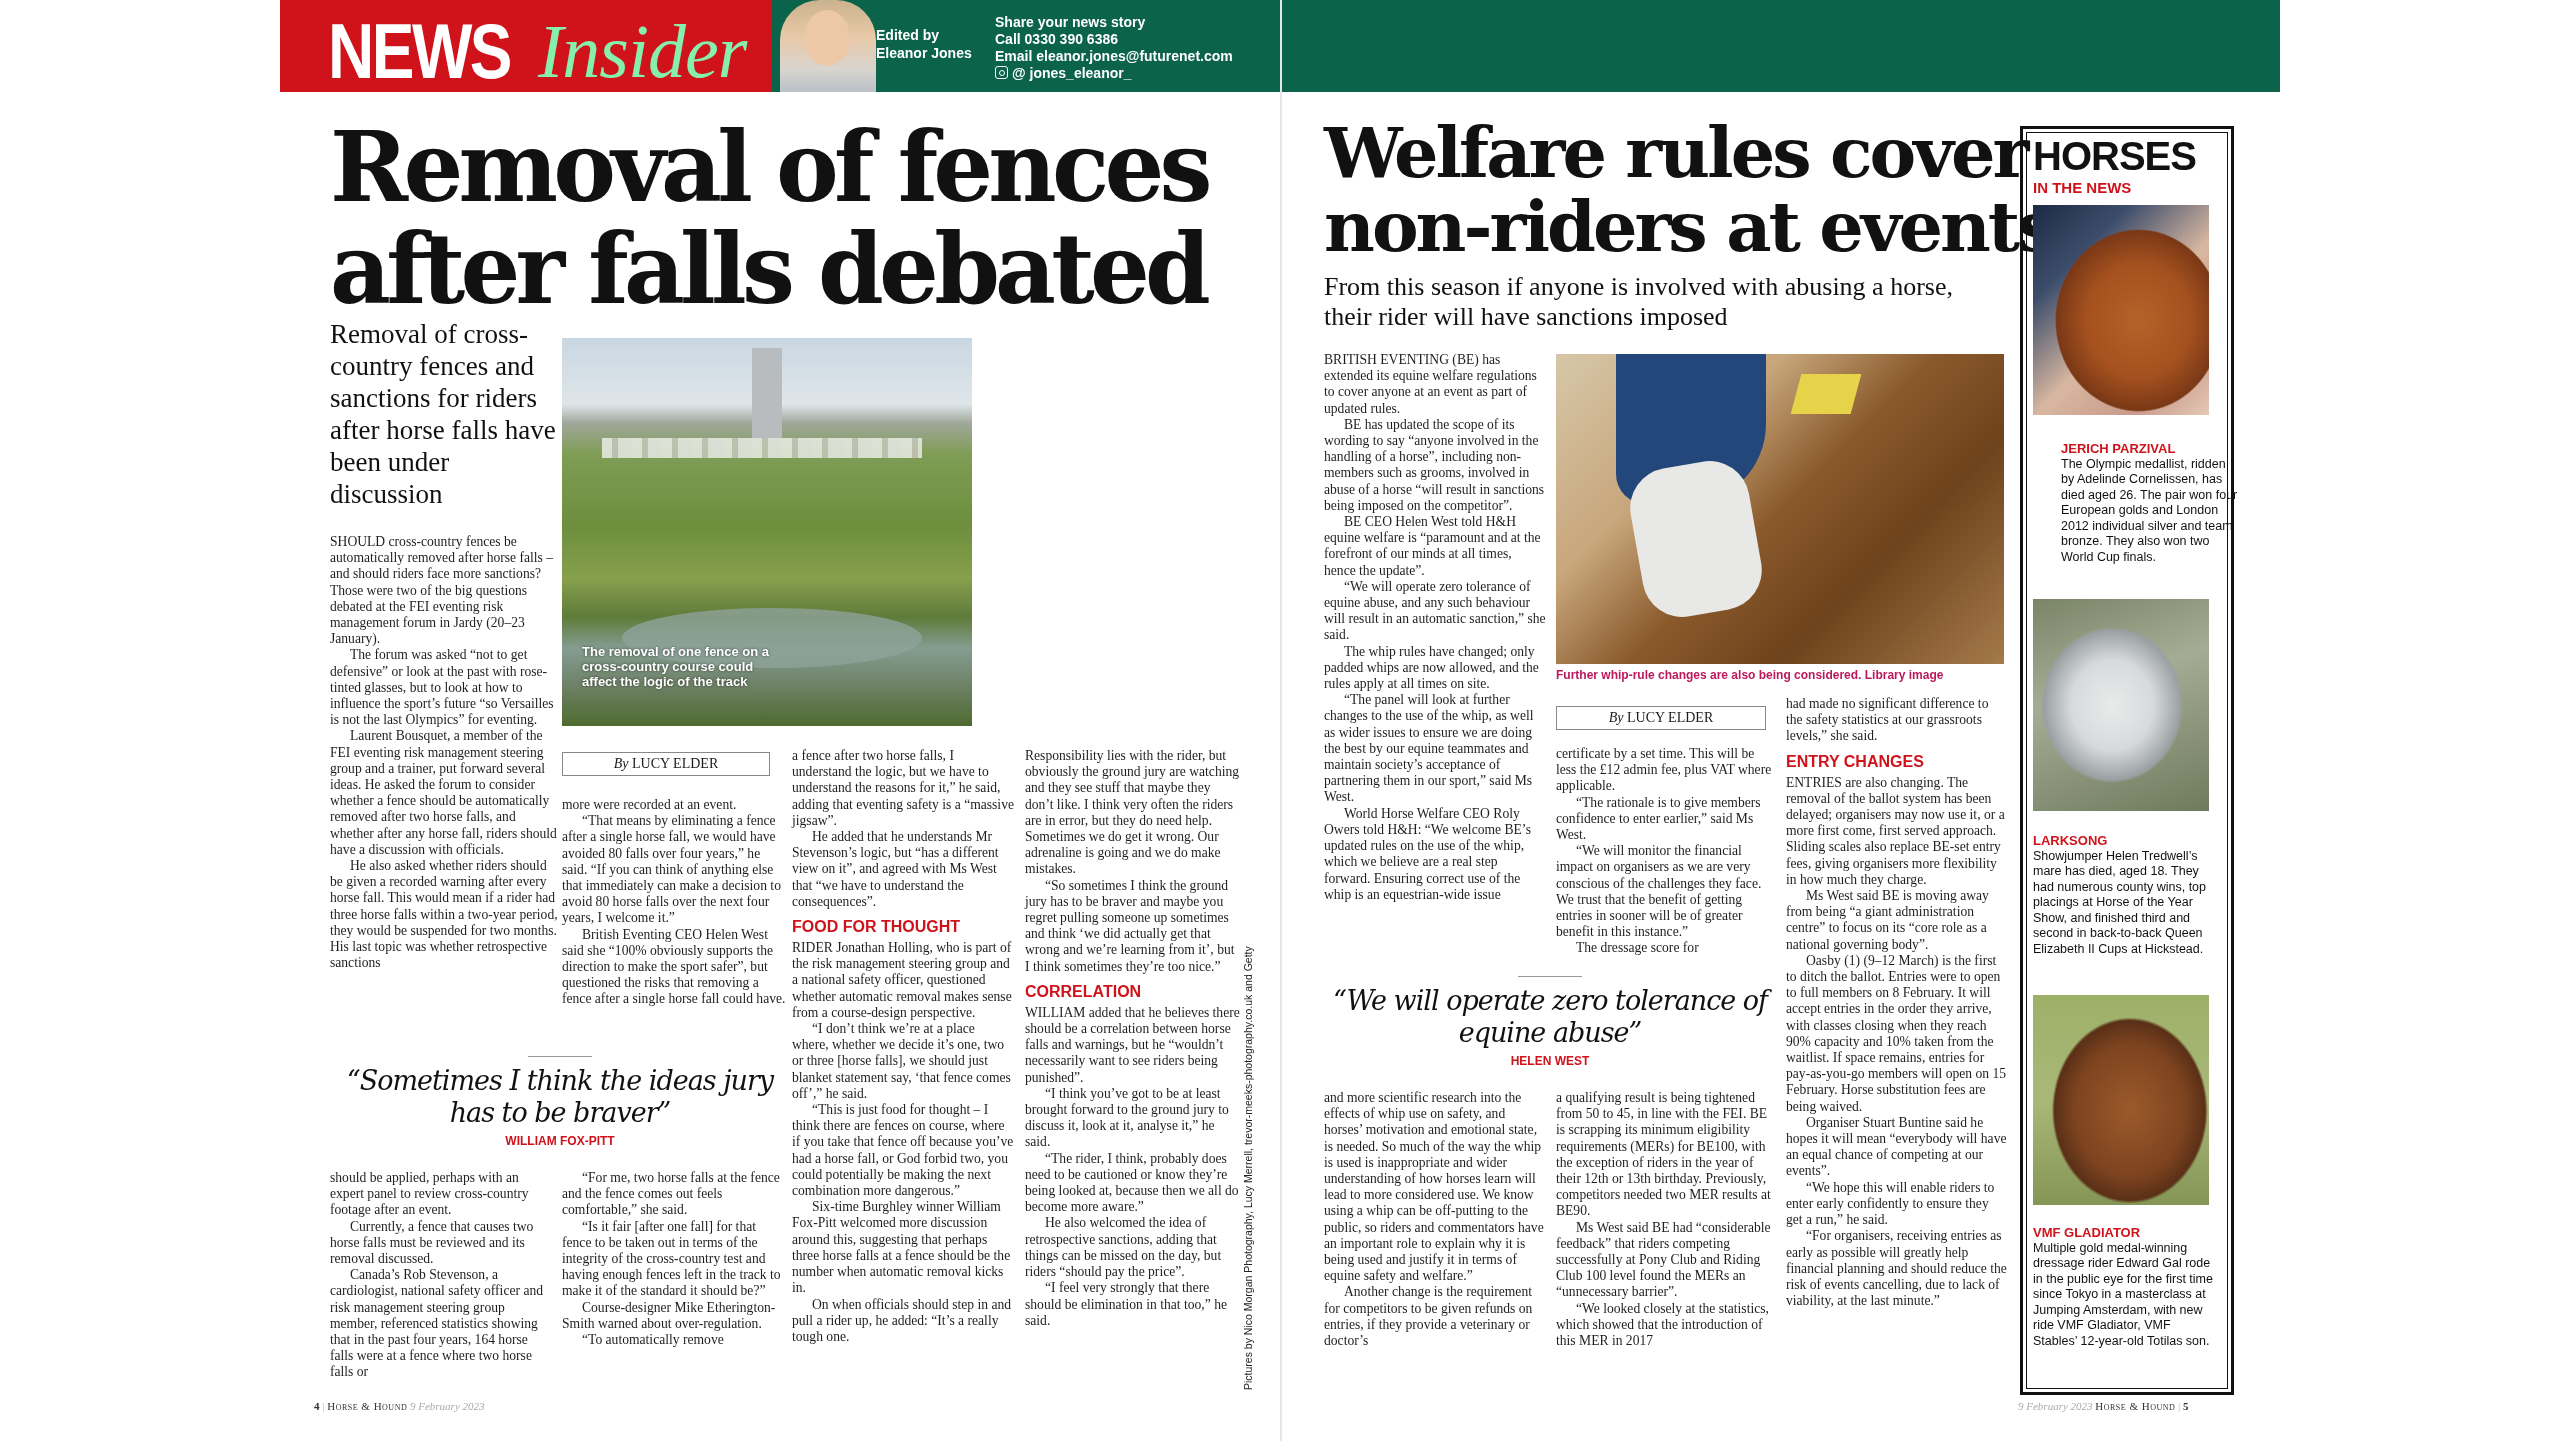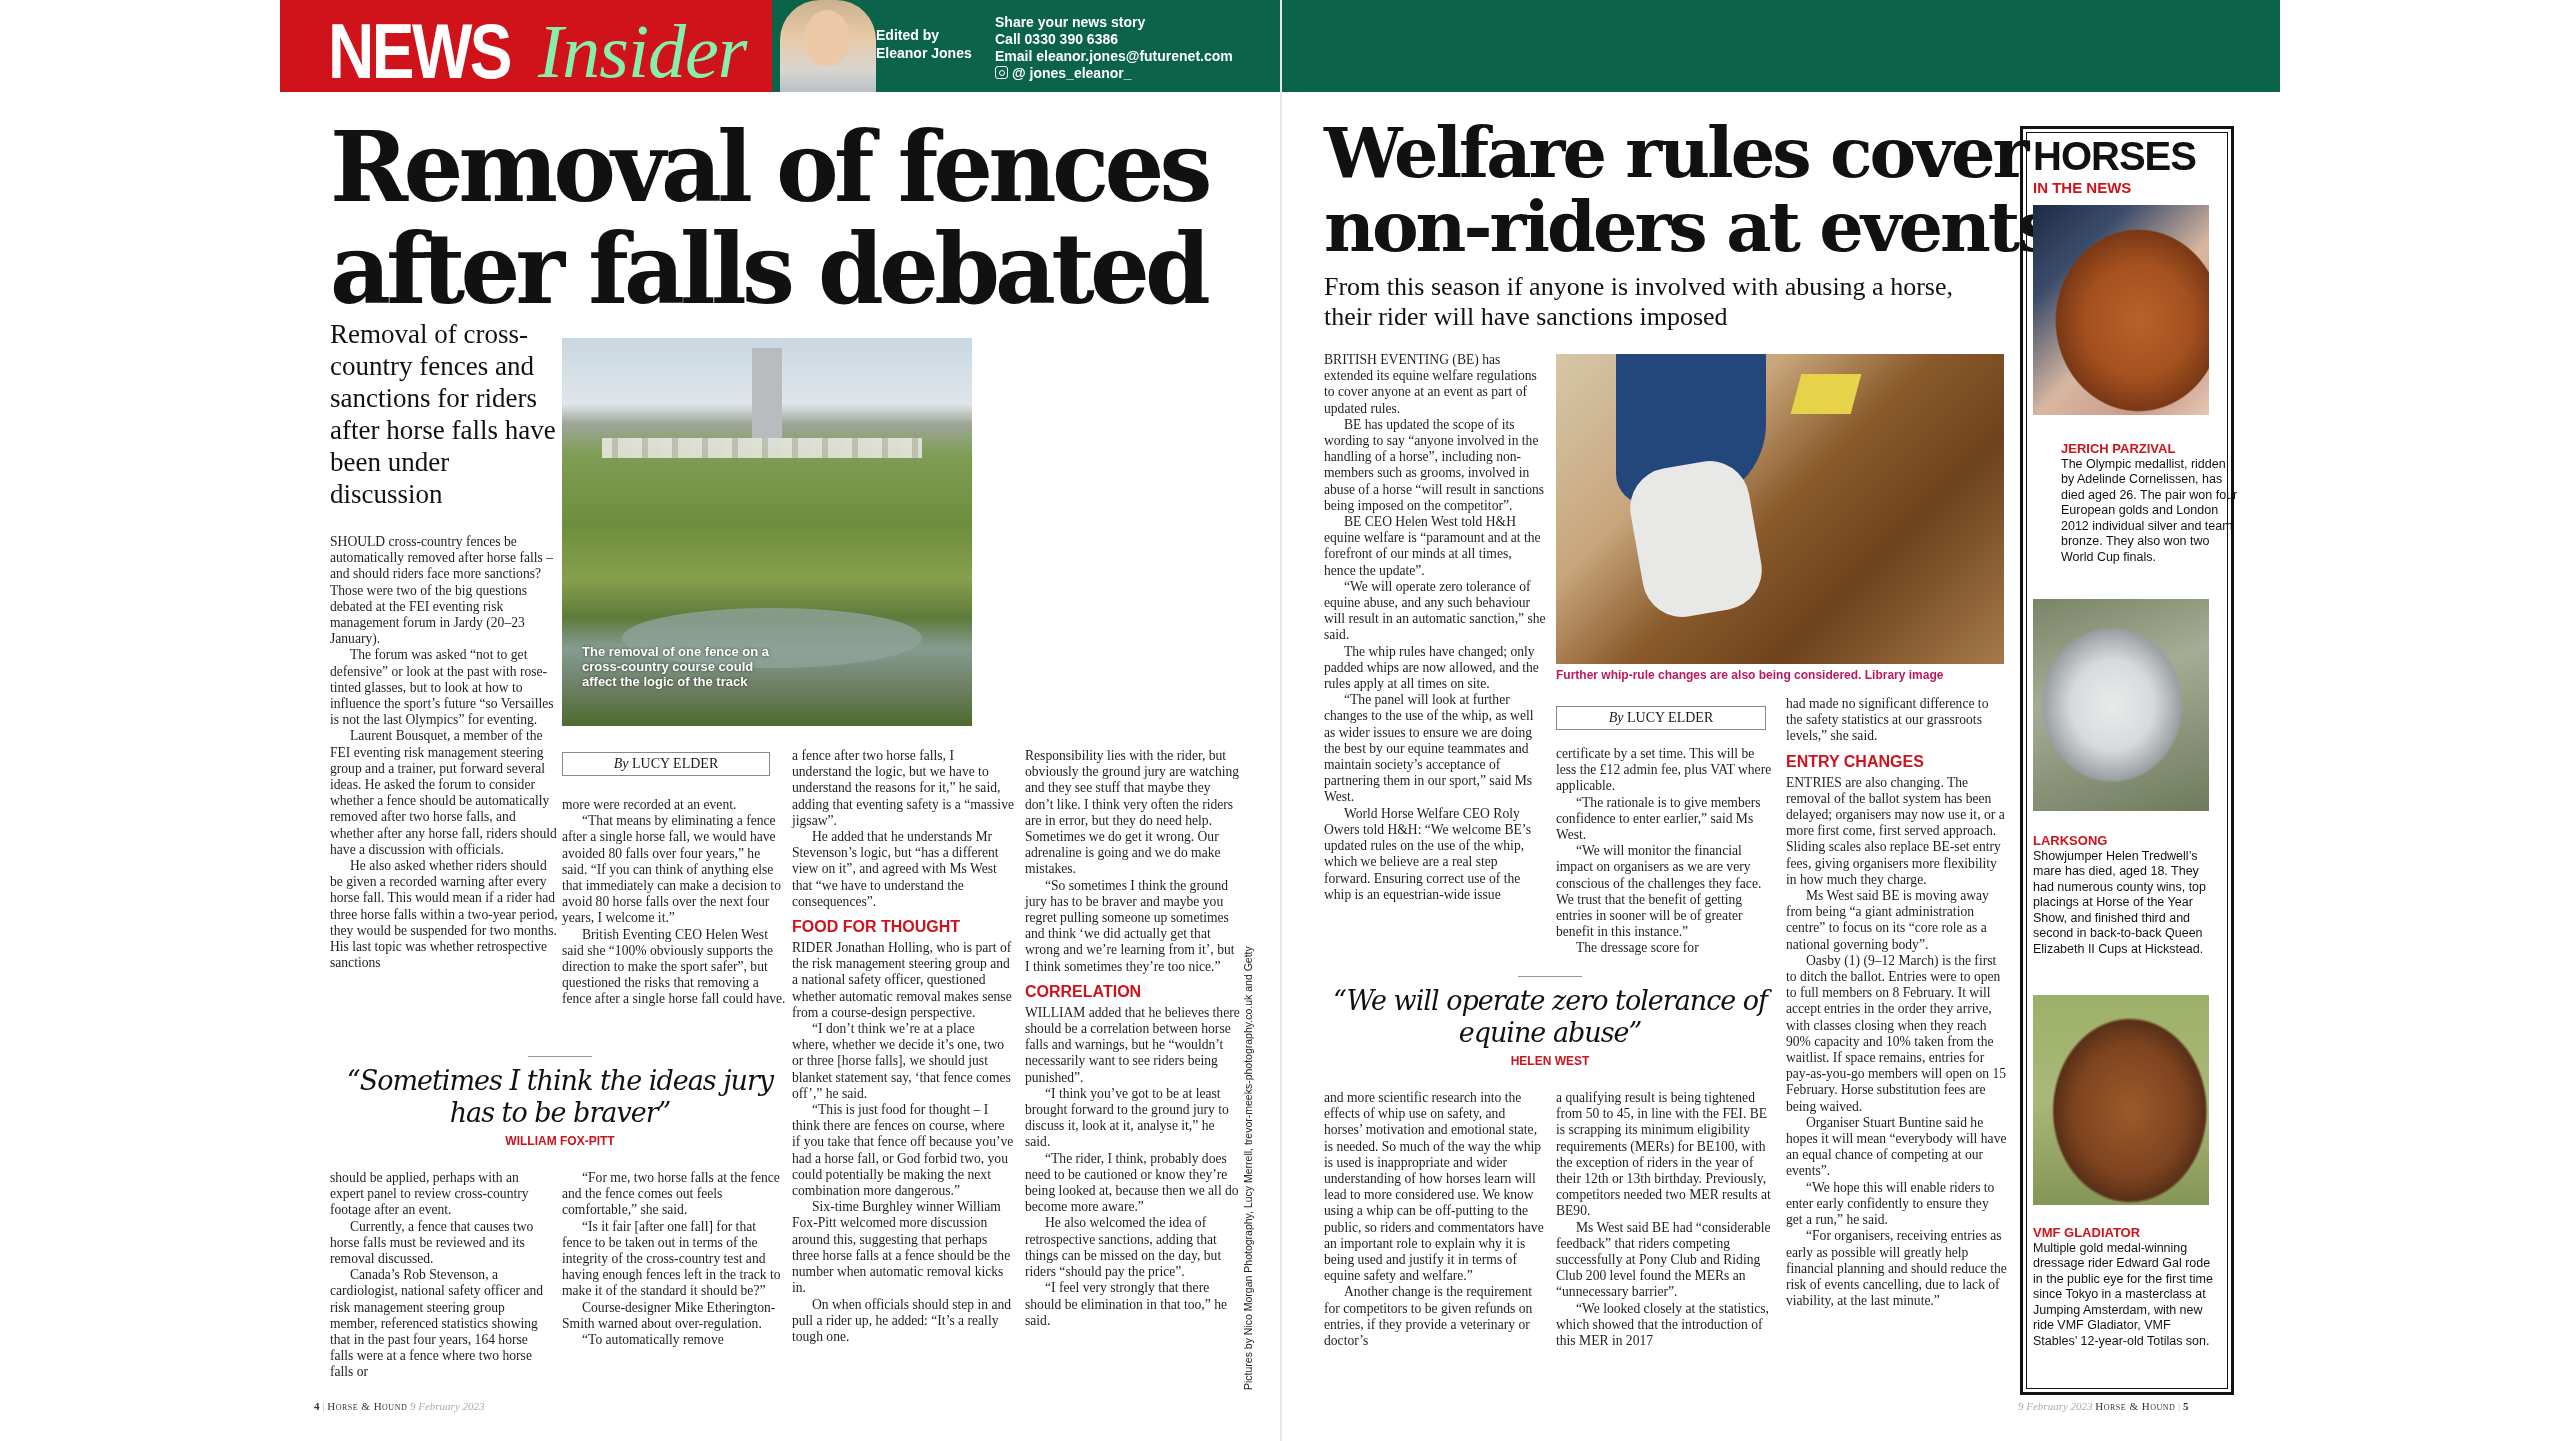--- a/index.html
+++ b/index.html
@@ -218,21 +218,21 @@
       <div>“We will operate zero tolerance of equine abuse”</div>
       <div class="who">HELEN WEST</div>
     </div>
 
     <div class="col" style="left:42px;top:1090px;width:222px;">
       <p class="first">and more scientific research into the effects of whip use on safety, and horses’ motivation and emotional state, is needed. So much of the way the whip is used is inappropriate and wider understanding of how horses learn will lead to more considered use. We know using a whip can be off-putting to the public, so riders and commentators have an important role to explain why it is being used and justify it in terms of equine safety and welfare.”</p>
       <p>Another change is the requirement for competitors to be given refunds on entries, if they provide a veterinary or doctor’s</p>
     </div>
     <div class="col" style="left:274px;top:1090px;width:220px;">
       <p class="first">a qualifying result is being tightened from 50 to 45, in line with the FEI. BE is scrapping its minimum eligibility requirements (MERs) for BE100, with the exception of riders in the year of their 12th or 13th birthday. Previously, competitors needed two MER results at BE90.</p>
-      <p>Ms West said BE had “considerable feedback” that riders competing successfully at Pony Club and Riding Club 200 level found the MERs an “unnecessary barrier”.</p>
+      <p>Ms West said BE had “considerable feedback” that riders competing successfully at Pony Club and Riding Club 100 level found the MERs an “unnecessary barrier”.</p>
       <p>“We looked closely at the statistics, which showed that the introduction of this MER in 2017</p>
     </div>
 
     <div class="col" style="left:504px;top:696px;width:222px;">
       <p class="first">had made no significant difference to the safety statistics at our grassroots levels,” she said.</p>
       <h4>ENTRY CHANGES</h4>
       <p class="first">ENTRIES are also changing. The removal of the ballot system has been delayed; organisers may now use it, or a more first come, first served approach. Sliding scales also replace BE-set entry fees, giving organisers more flexibility in how much they charge.</p>
       <p>Ms West said BE is moving away from being “a giant administration centre” to focus on its “core role as a national governing body”.</p>
       <p>Oasby (1) (9–12 March) is the first to ditch the ballot. Entries were to open to full members on 8 February. It will accept entries in the order they arrive, with classes closing when they reach 90% capacity and 10% taken from the waitlist. If space remains, entries for pay-as-you-go members will open on 15 February. Horse substitution fees are being waived.</p>
       <p>Organiser Stuart Buntine said he hopes it will mean “everybody will have an equal chance of competing at our events”.</p>

